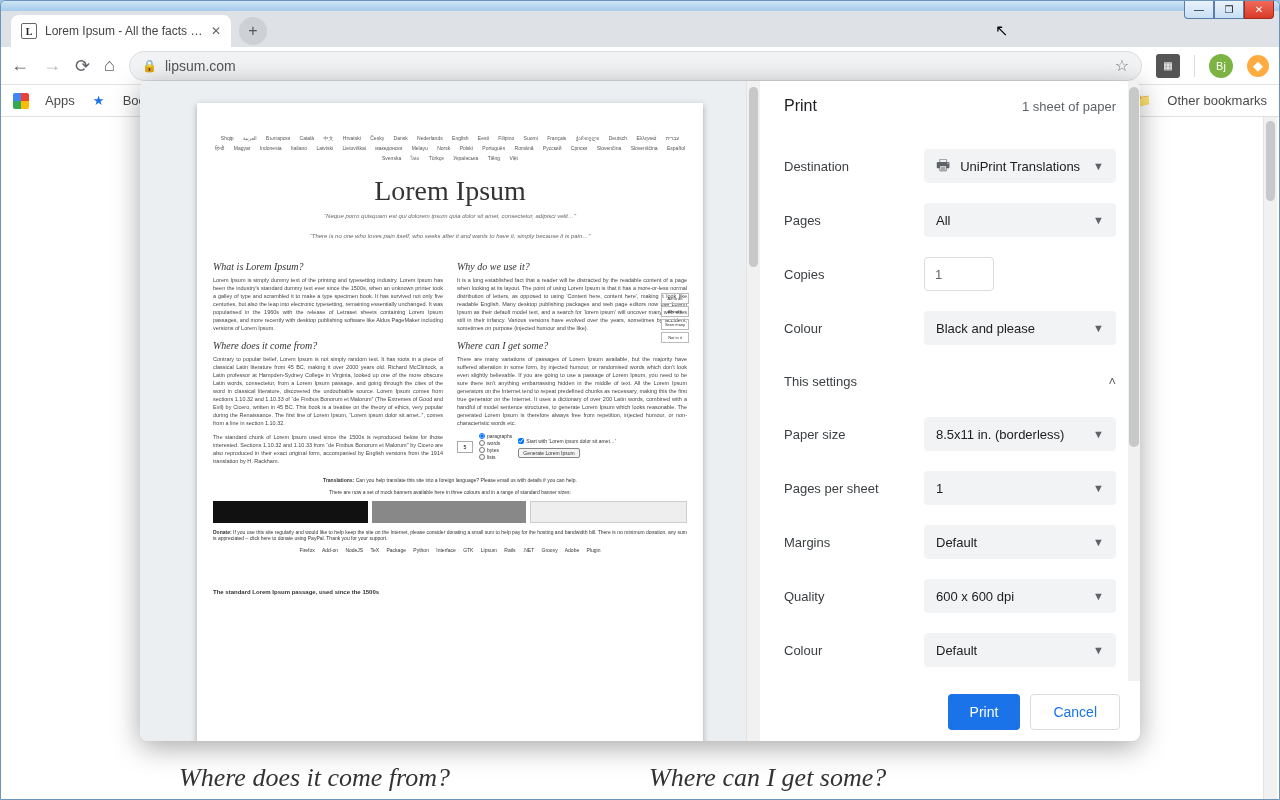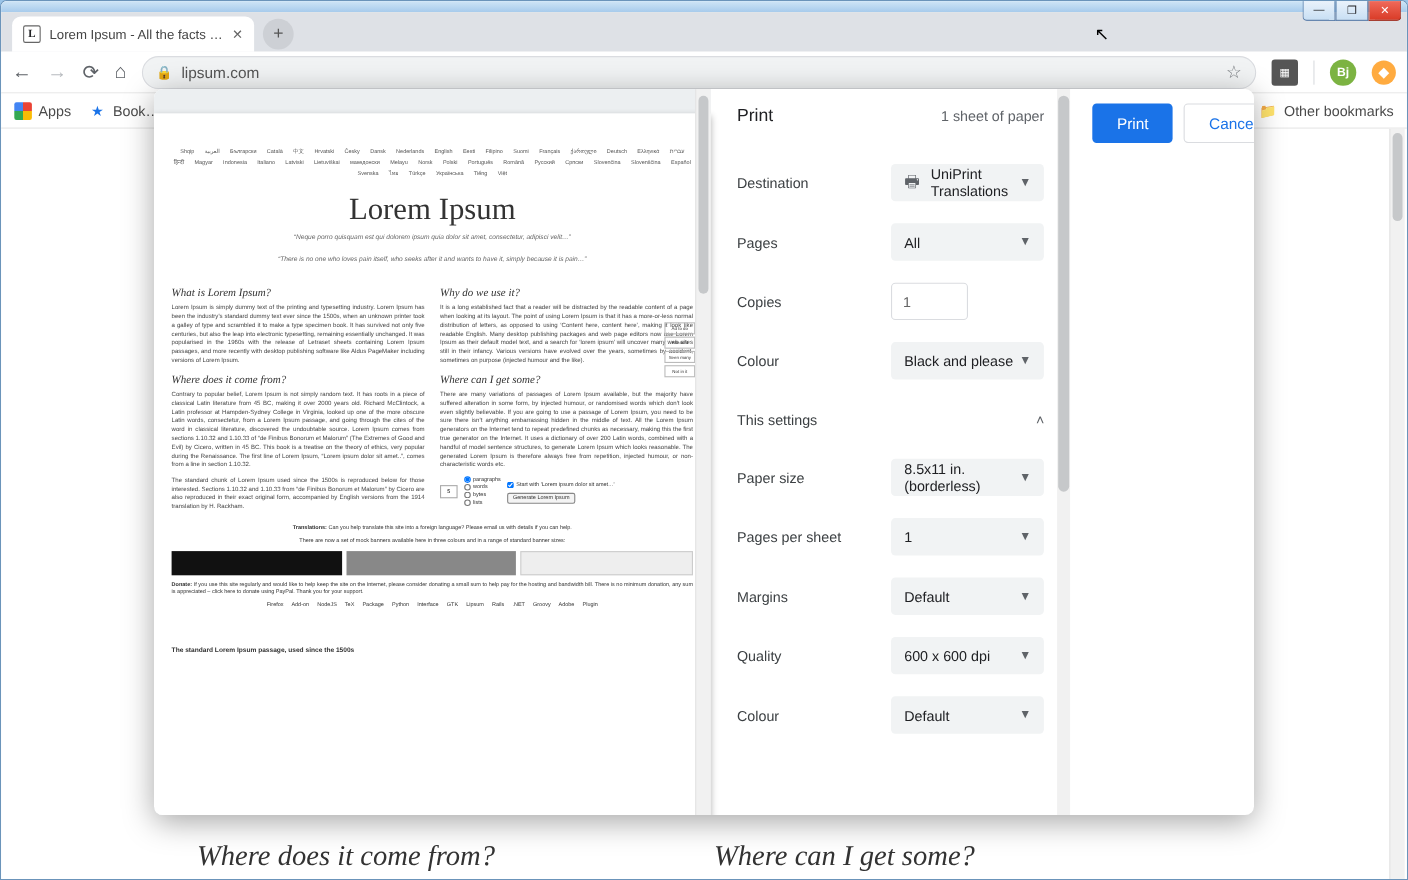--- a/index.html
+++ b/index.html
@@ -21,26 +21,26 @@
 
 .toolbar{height:38px;background:#fff;display:flex;align-items:center;padding:0 10px;gap:14px;border-bottom:1px solid #e3e3e3}
 .tb-ic{color:#5f6368;display:flex;align-items:center;font-size:18px}
 .tb-ic.disabled{color:#b9bcc0}
 .omnibox{flex:1;height:30px;border:1px solid #dadce0;border-radius:15px;background:#f1f3f4;display:flex;align-items:center;padding:0 12px;gap:8px;color:#555;font-size:14px}
 .omnibox .lock{font-size:12px}
 .omnibox .url{flex:1}
 .omnibox .star{font-size:16px;color:#767a7e}
 .toolbar .ext{width:24px;height:24px;background:#555;border-radius:3px;color:#fff;display:flex;align-items:center;justify-content:center;font-size:10px}
 .toolbar .sep{width:1px;height:22px;background:#dadce0}
-.avatar{width:24px;height:24px;border-radius:50%;background:#7cb342;color:#fff;display:flex;align-items:center;justify-content:center;font-size:11px;font-weight:700}
+.avatar{width:24px;height:24px;border-radius:50%;background:#7cb342;color:#fff;display:flex;align-items:center;justify-content:center;font-size:11px;font-weight:400}
 .sync{width:22px;height:22px;border-radius:50%;background:#ffab40;color:#fff;display:flex;align-items:center;justify-content:center;font-size:13px}
 
 .bookmarks{height:32px;background:#fff;display:flex;align-items:center;padding:0 12px;gap:16px;border-bottom:1px solid #e0e0e0;font-size:13px;color:#4a4a4a}
 .bk-ic{width:16px;height:16px;display:inline-flex;align-items:center;justify-content:center}
-.bk-item{display:flex;gap:6px}
+.bk-item{display:flex;gap:16px}
 .bk-right{margin-left:auto}
 
 .page{position:absolute;left:0;right:0;top:116px;bottom:0;background:#fff;overflow:hidden}
 .page .col{position:absolute;font:italic 26px Georgia,serif;color:#333}
 .page-scroll{position:absolute;right:2px;top:0;bottom:0;width:14px;background:#f1f1f1;border-left:1px solid #e4e4e4}
 .page-scroll .thumb{position:absolute;left:2px;right:2px;top:4px;height:80px;border-radius:5px;background:#c6c8ca}
 
 .dialog{position:absolute;left:139px;top:80px;width:1000px;height:660px;background:#fff;border-radius:8px;box-shadow:0 6px 28px rgba(0,0,0,.35);display:flex;overflow:hidden}
 .preview-pane{width:620px;background:#eceff1;position:relative;display:flex;justify-content:center;padding-top:22px}
 .preview-scroll{position:absolute;right:0;top:0;bottom:0;width:14px;background:#f1f1f1;border-left:1px solid #e3e3e3}
@@ -63,21 +63,21 @@
 .gen-btn{font-size:5px;border:1px solid #888;padding:1px 4px;background:#f4f4f4;border-radius:2px}
 .banners{display:flex;gap:4px;margin-top:6px}
 .banners div{height:22px;flex:1}
 .b1{background:#111}
 .b2{background:#888}
 .b3{background:#eee;border:1px solid #ccc}
 .foot{font-size:6px;font-weight:600;margin-top:36px}
 .links{text-align:center;font-size:5px;margin-top:6px;word-spacing:6px}
 .tiny{font-size:5px;text-align:center;margin-top:6px}
 
-.options{flex:1;display:flex;flex-direction:row}
+.options{flex:1;display:flex;flex-direction:column}
 .opt-body{flex:1;overflow:hidden;position:relative;padding:16px 24px 0 24px}
 .opt-scroll{position:absolute;right:0;top:0;bottom:0;width:12px;background:#f1f1f1}
 .opt-scroll .thumb{position:absolute;left:1px;right:1px;top:6px;height:360px;border-radius:5px;background:#c6c8ca}
 .opt-head{display:flex;justify-content:space-between;align-items:baseline;margin-bottom:24px}
 .opt-head .t{font-size:16px;color:#202124}
 .opt-head .s{font-size:13px;color:#5f6368}
 .row{display:flex;align-items:center;min-height:54px}
 .row .lbl{width:140px;font-size:13px;color:#3c4043}
 .sel{flex:1;height:34px;background:#f1f3f4;border-radius:4px;display:flex;align-items:center;padding:0 12px;justify-content:space-between;color:#202124;font-size:13px}
 .sel .chev{color:#5f6368;font-size:11px}

